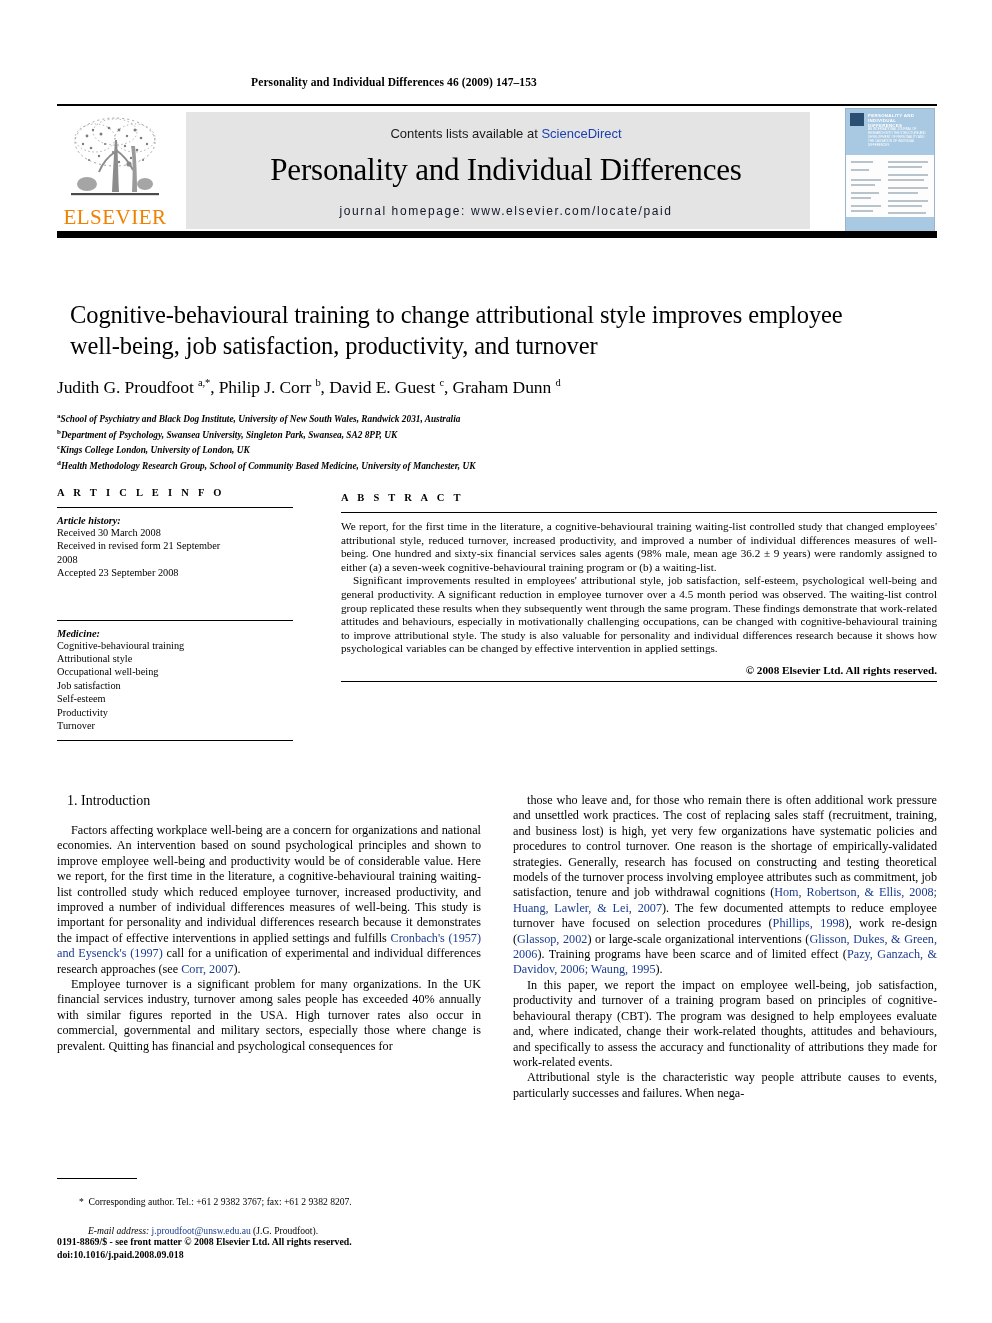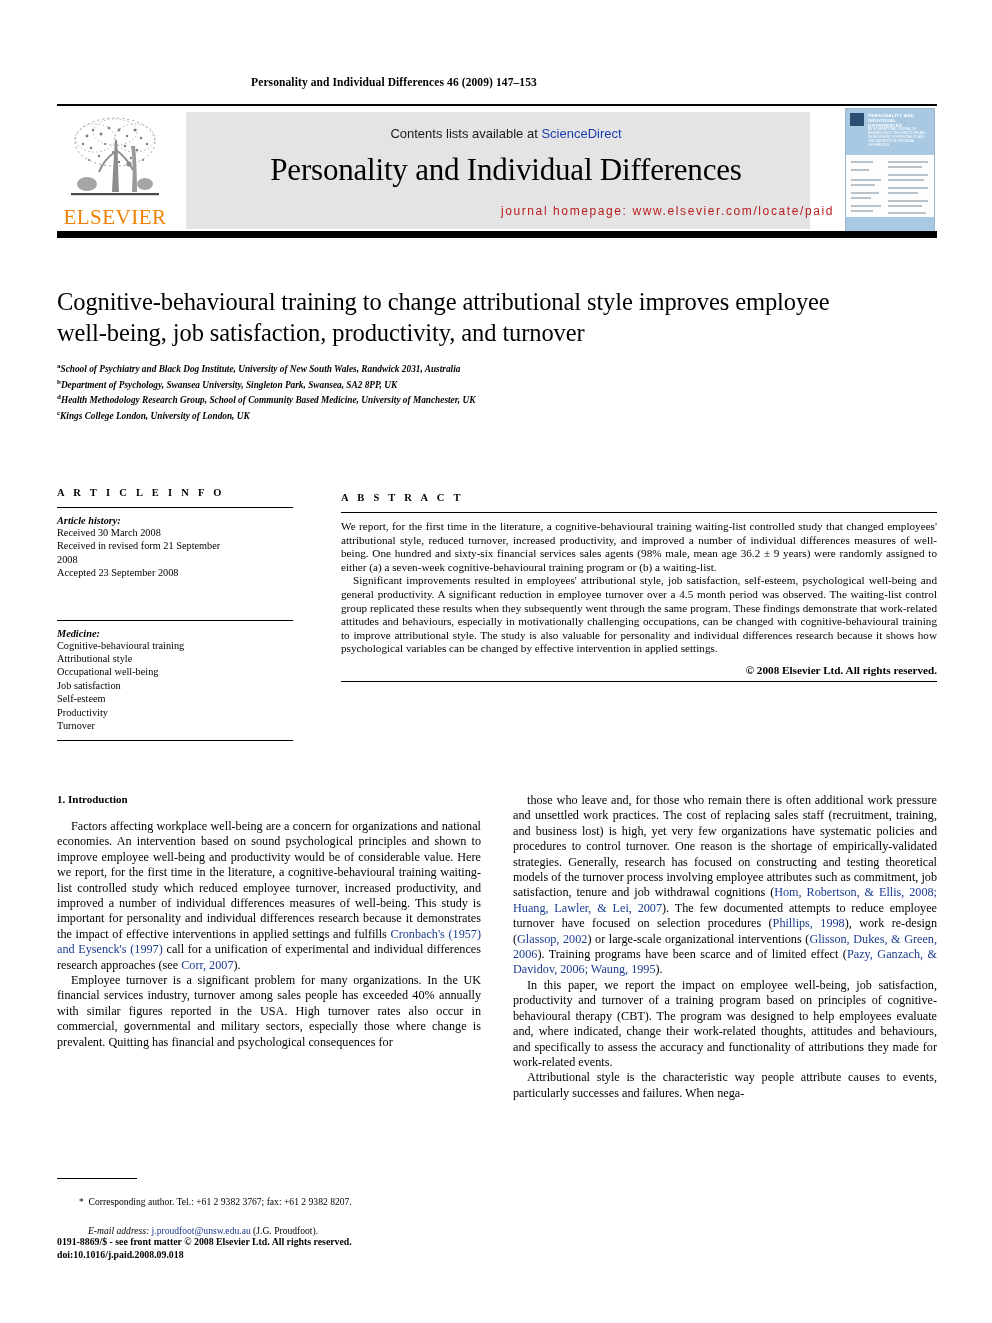--- a/index.html
+++ b/index.html
@@ -102,26 +102,25 @@
     text-align: center;
     font-family: "Liberation Serif", serif;
     font-size: 31px;
     color: #000;
     letter-spacing: -0.2px;
   }
   .homepage-line {
     position: absolute;
     left: 0; top: 92px;
     width: 640px;
-    text-align: right;
+    text-align: center;
     font-family: "Liberation Sans", sans-serif;
     font-size: 12px;
     letter-spacing: 1.6px;
-    color: #b91c1c;
-    padding-left: 8px;
+    color: #0f172a;
   }
   .cover-thumb {
     position: absolute;
     left: 788px; top: 4px;
     width: 88px;
     height: 122px;
     border: 1px solid #9ab4cc;
     background: #ffffff;
     overflow: hidden;
   }
@@ -175,21 +174,21 @@
   
   .title-block {
     position: absolute;
     left: 57px; top: 286px;
     width: 880px;
   }
   .paper-title {
     font-size: 24.5px;
     line-height: 31px;
     font-weight: normal;
-    margin: 0;
+    margin: 13px;
     letter-spacing: -0.1px;
     width: 810px;
   }
   .authors {
     margin-top: 16px;
     font-size: 17.5px;
     letter-spacing: -0.1px;
   }
   .authors sup { font-size: 10.5px; }
   .affiliations {
@@ -273,23 +272,23 @@
     height: 430px;
   }
   .bcol {
     position: absolute;
     top: 0;
     width: 424px;
   }
   .bcol.left { left: 0; }
   .bcol.right { left: 456px; }
   .h2 {
-    font-size: 11px;
-    font-weight: bold;
-    margin: 0 0 14px 0;
+    font-size: 14px;
+    font-weight: normal;
+    margin: 0 0 14px 10px;
   }
   .btext {
     font-size: 12.2px;
     line-height: 15.4px;
     text-align: justify;
     margin: 0;
   }
   .btext p { margin: 0; text-indent: 14px; }
   a.cite, .cite {
     color: #1a3b8f;
@@ -412,25 +411,26 @@
         <div class="cl" style="left:42px; top:57px; width:38px;"></div>
       </div>
       <div class="cover-foot"></div>
     </div>
 
     <div class="masthead-rule-bottom"></div>
   </div>
 
   <div class="title-block">
     <h1 class="paper-title">Cognitive-behavioural training to change attributional style improves employee well-being, job satisfaction, productivity, and turnover</h1>
+    <div class="authors">Judith G. Proudfoot <sup>a,*</sup>, Philip J. Corr <sup>b</sup>, David E. Guest <sup>c</sup>, Graham Dunn <sup>d</sup></div>
     <div class="affiliations">
         <div><sup>a</sup>School of Psychiatry and Black Dog Institute, University of New South Wales, Randwick 2031, Australia</div>
         <div><sup>b</sup>Department of Psychology, Swansea University, Singleton Park, Swansea, SA2 8PP, UK</div>
+        <div><sup>c</sup>Kings College London, University of London, UK</div>
         <div><sup>d</sup>Health Methodology Research Group, School of Community Based Medicine, University of Manchester, UK</div>
-        <div><sup>c</sup>Kings College London, University of London, UK</div>
       </div>
   </div>
 
   <div class="info-abstract">
 
     <div class="col-info">
       <div class="sec-head">A R T I C L E   I N F O</div>
       <hr class="hr-thin">
       <div class="info-label">Article history:</div>
       <div class="info-list">

